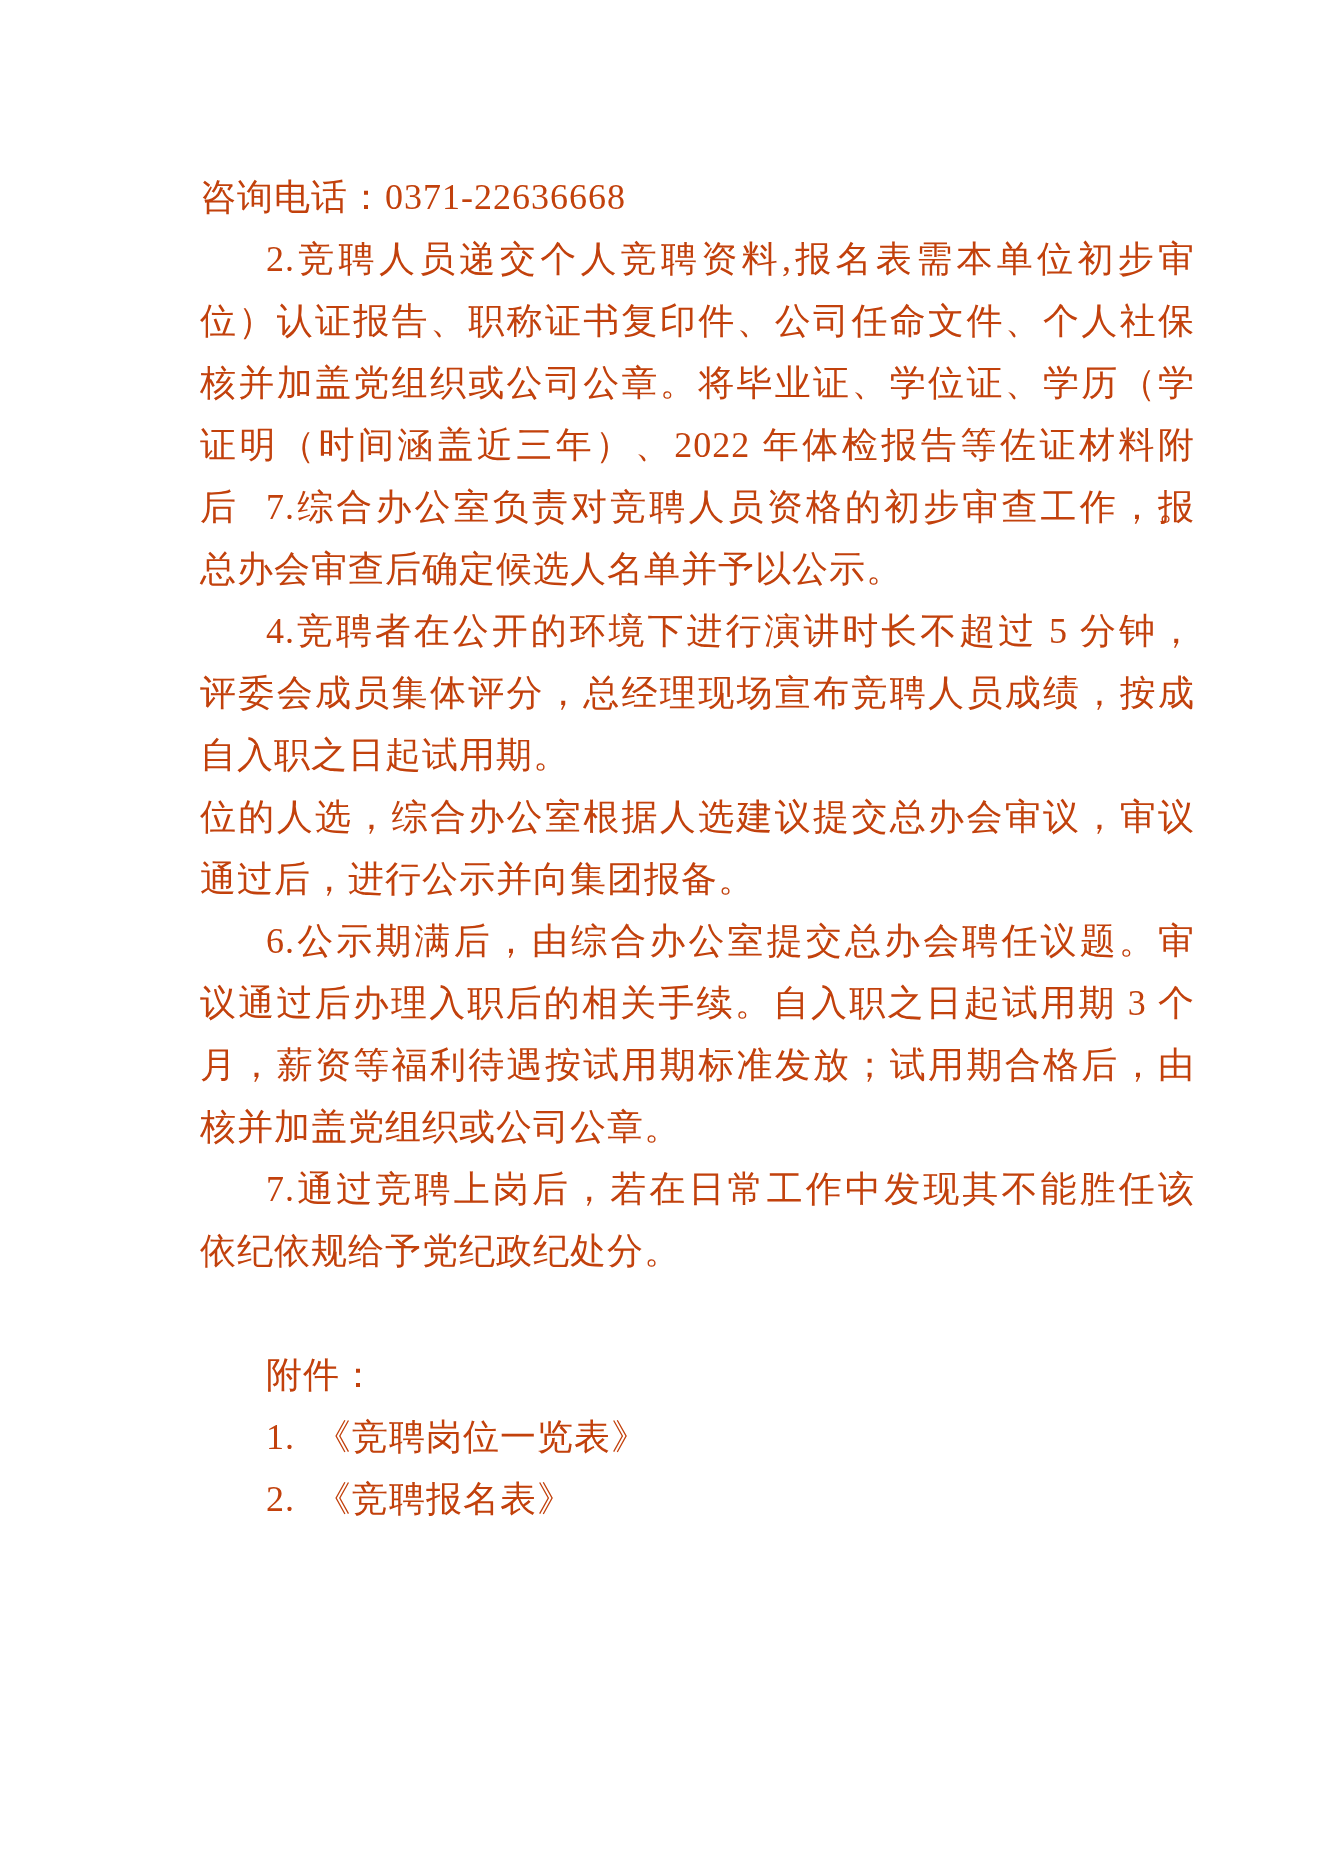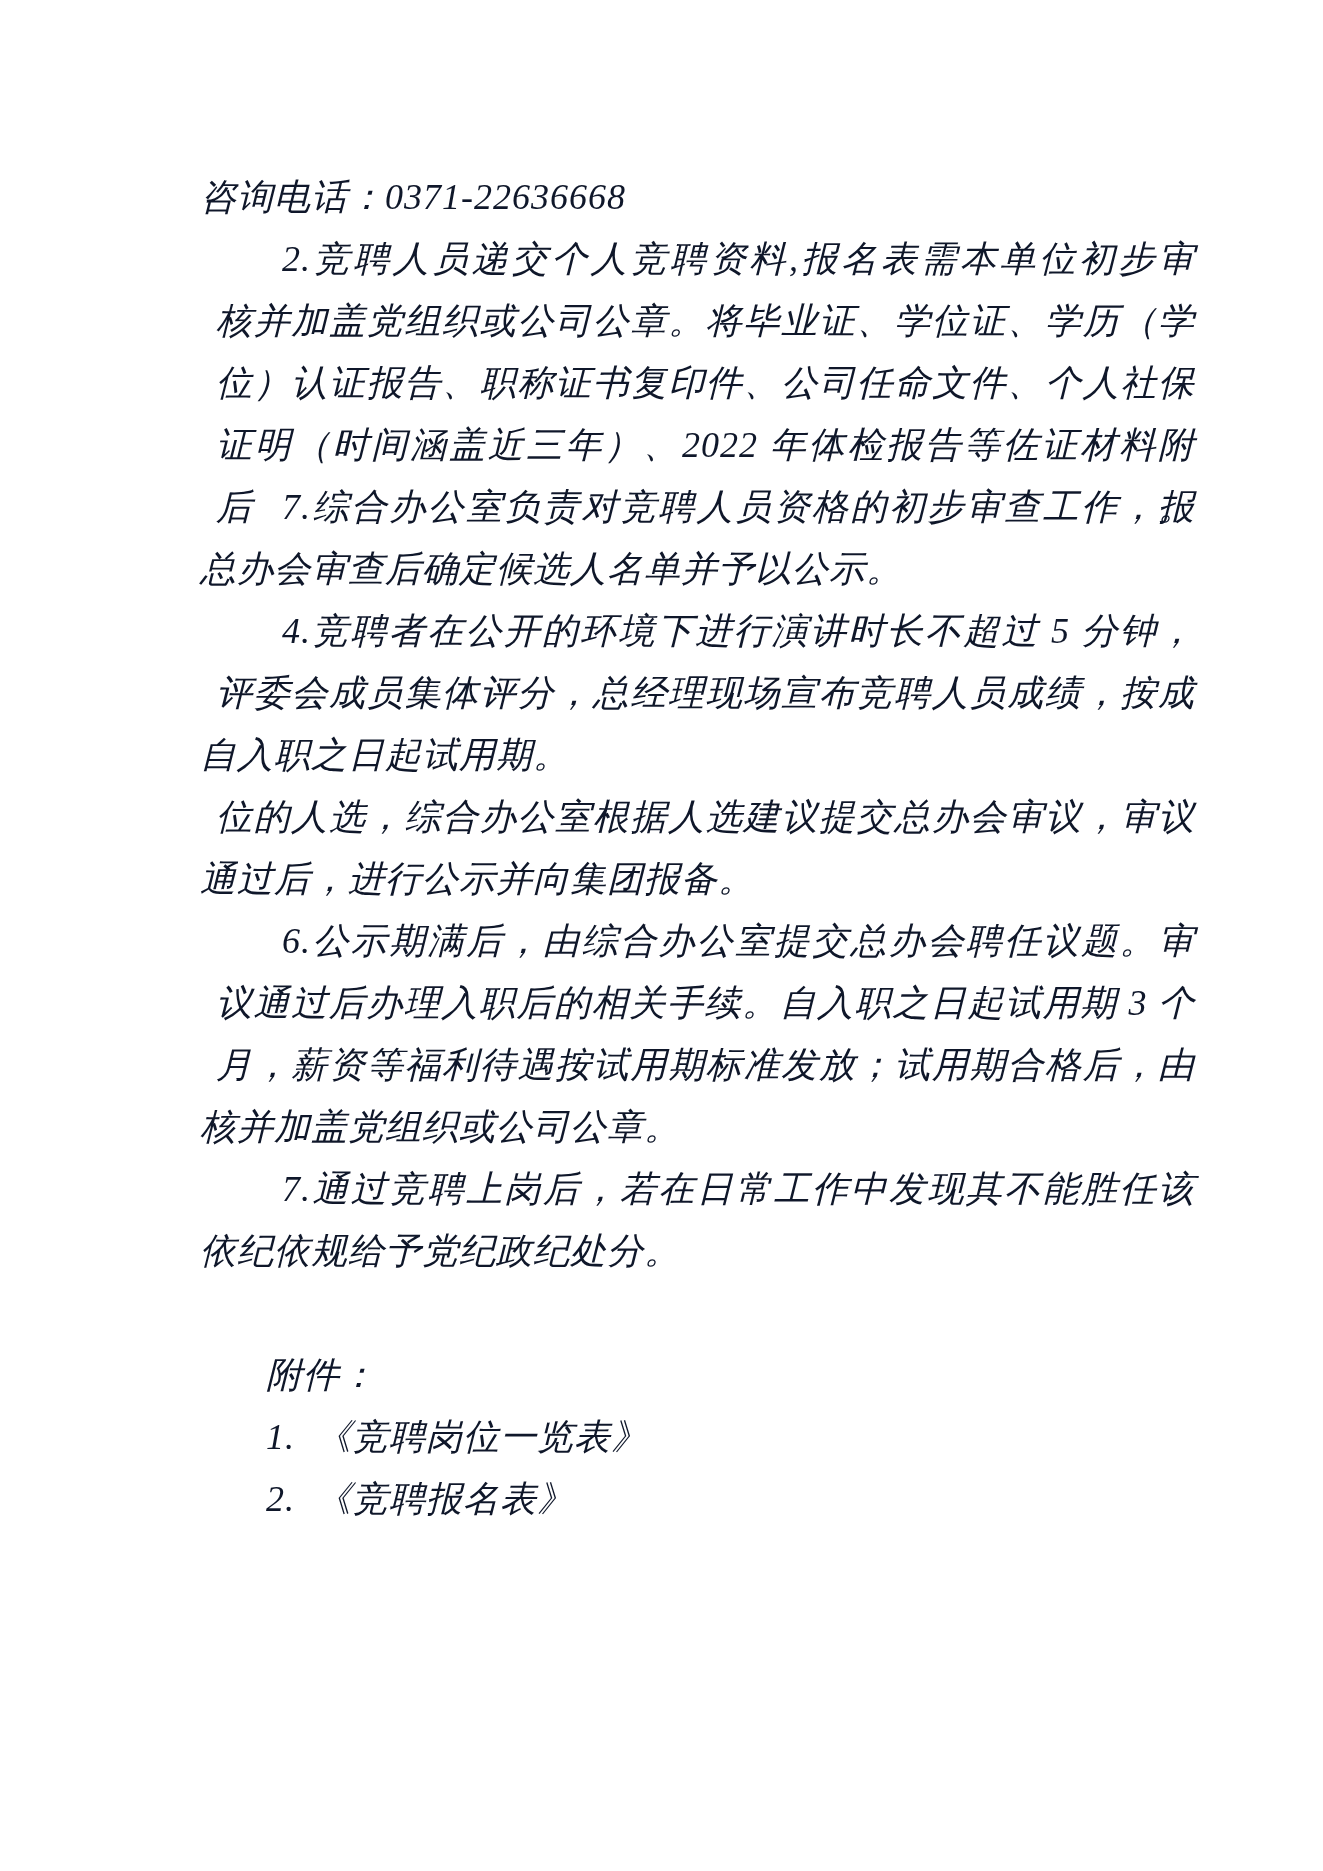--- a/index.html
+++ b/index.html
@@ -12,53 +12,51 @@
     background: #ffffff;
     position: relative;
     overflow: hidden;
     font-family: "Liberation Serif", "DejaVu Serif", serif;
   }
   .doc {
     position: absolute;
     left: 200px;
     top: 166px;
     width: 995px;
-    color: #0f172a;
-    font-style: italic;
+    color: #c2410c;
   }
   .line {
     height: 62px;
     line-height: 62px;
     font-size: 36px;
     letter-spacing: 1px;
     white-space: nowrap;
   }
   
   .line.j {
     white-space: normal;
     text-align: justify;
     text-align-last: justify;
-    margin-left: 16px;
   }
   
   .line.i {
     text-indent: 66px;
   }
   .line.blank {
     
   }
 </style>
 </head>
 <body>
 
 <main class="doc">
   <div class="line">咨询电话：0371-22636668</div>
   <div class="line j i">2.竞聘人员递交个人竞聘资料,报名表需本单位初步审</div>
+  <div class="line j">位）认证报告、职称证书复印件、公司任命文件、个人社保</div>
   <div class="line j">核并加盖党组织或公司公章。将毕业证、学位证、学历（学</div>
-  <div class="line j">位）认证报告、职称证书复印件、公司任命文件、个人社保</div>
   <div class="line j">证明（时间涵盖近三年）、2022 年体检报告等佐证材料附后。</div>
   <div class="line j i">7.综合办公室负责对竞聘人员资格的初步审查工作，报</div>
   <div class="line">总办会审查后确定候选人名单并予以公示。</div>
   <div class="line j i">4.竞聘者在公开的环境下进行演讲时长不超过 5 分钟，</div>
   <div class="line j">评委会成员集体评分，总经理现场宣布竞聘人员成绩，按成</div>
   <div class="line">自入职之日起试用期。</div>
   <div class="line j">位的人选，综合办公室根据人选建议提交总办会审议，审议</div>
   <div class="line">通过后，进行公示并向集团报备。</div>
   <div class="line j i">6.公示期满后，由综合办公室提交总办会聘任议题。审</div>
   <div class="line j">议通过后办理入职后的相关手续。自入职之日起试用期 3 个</div>

